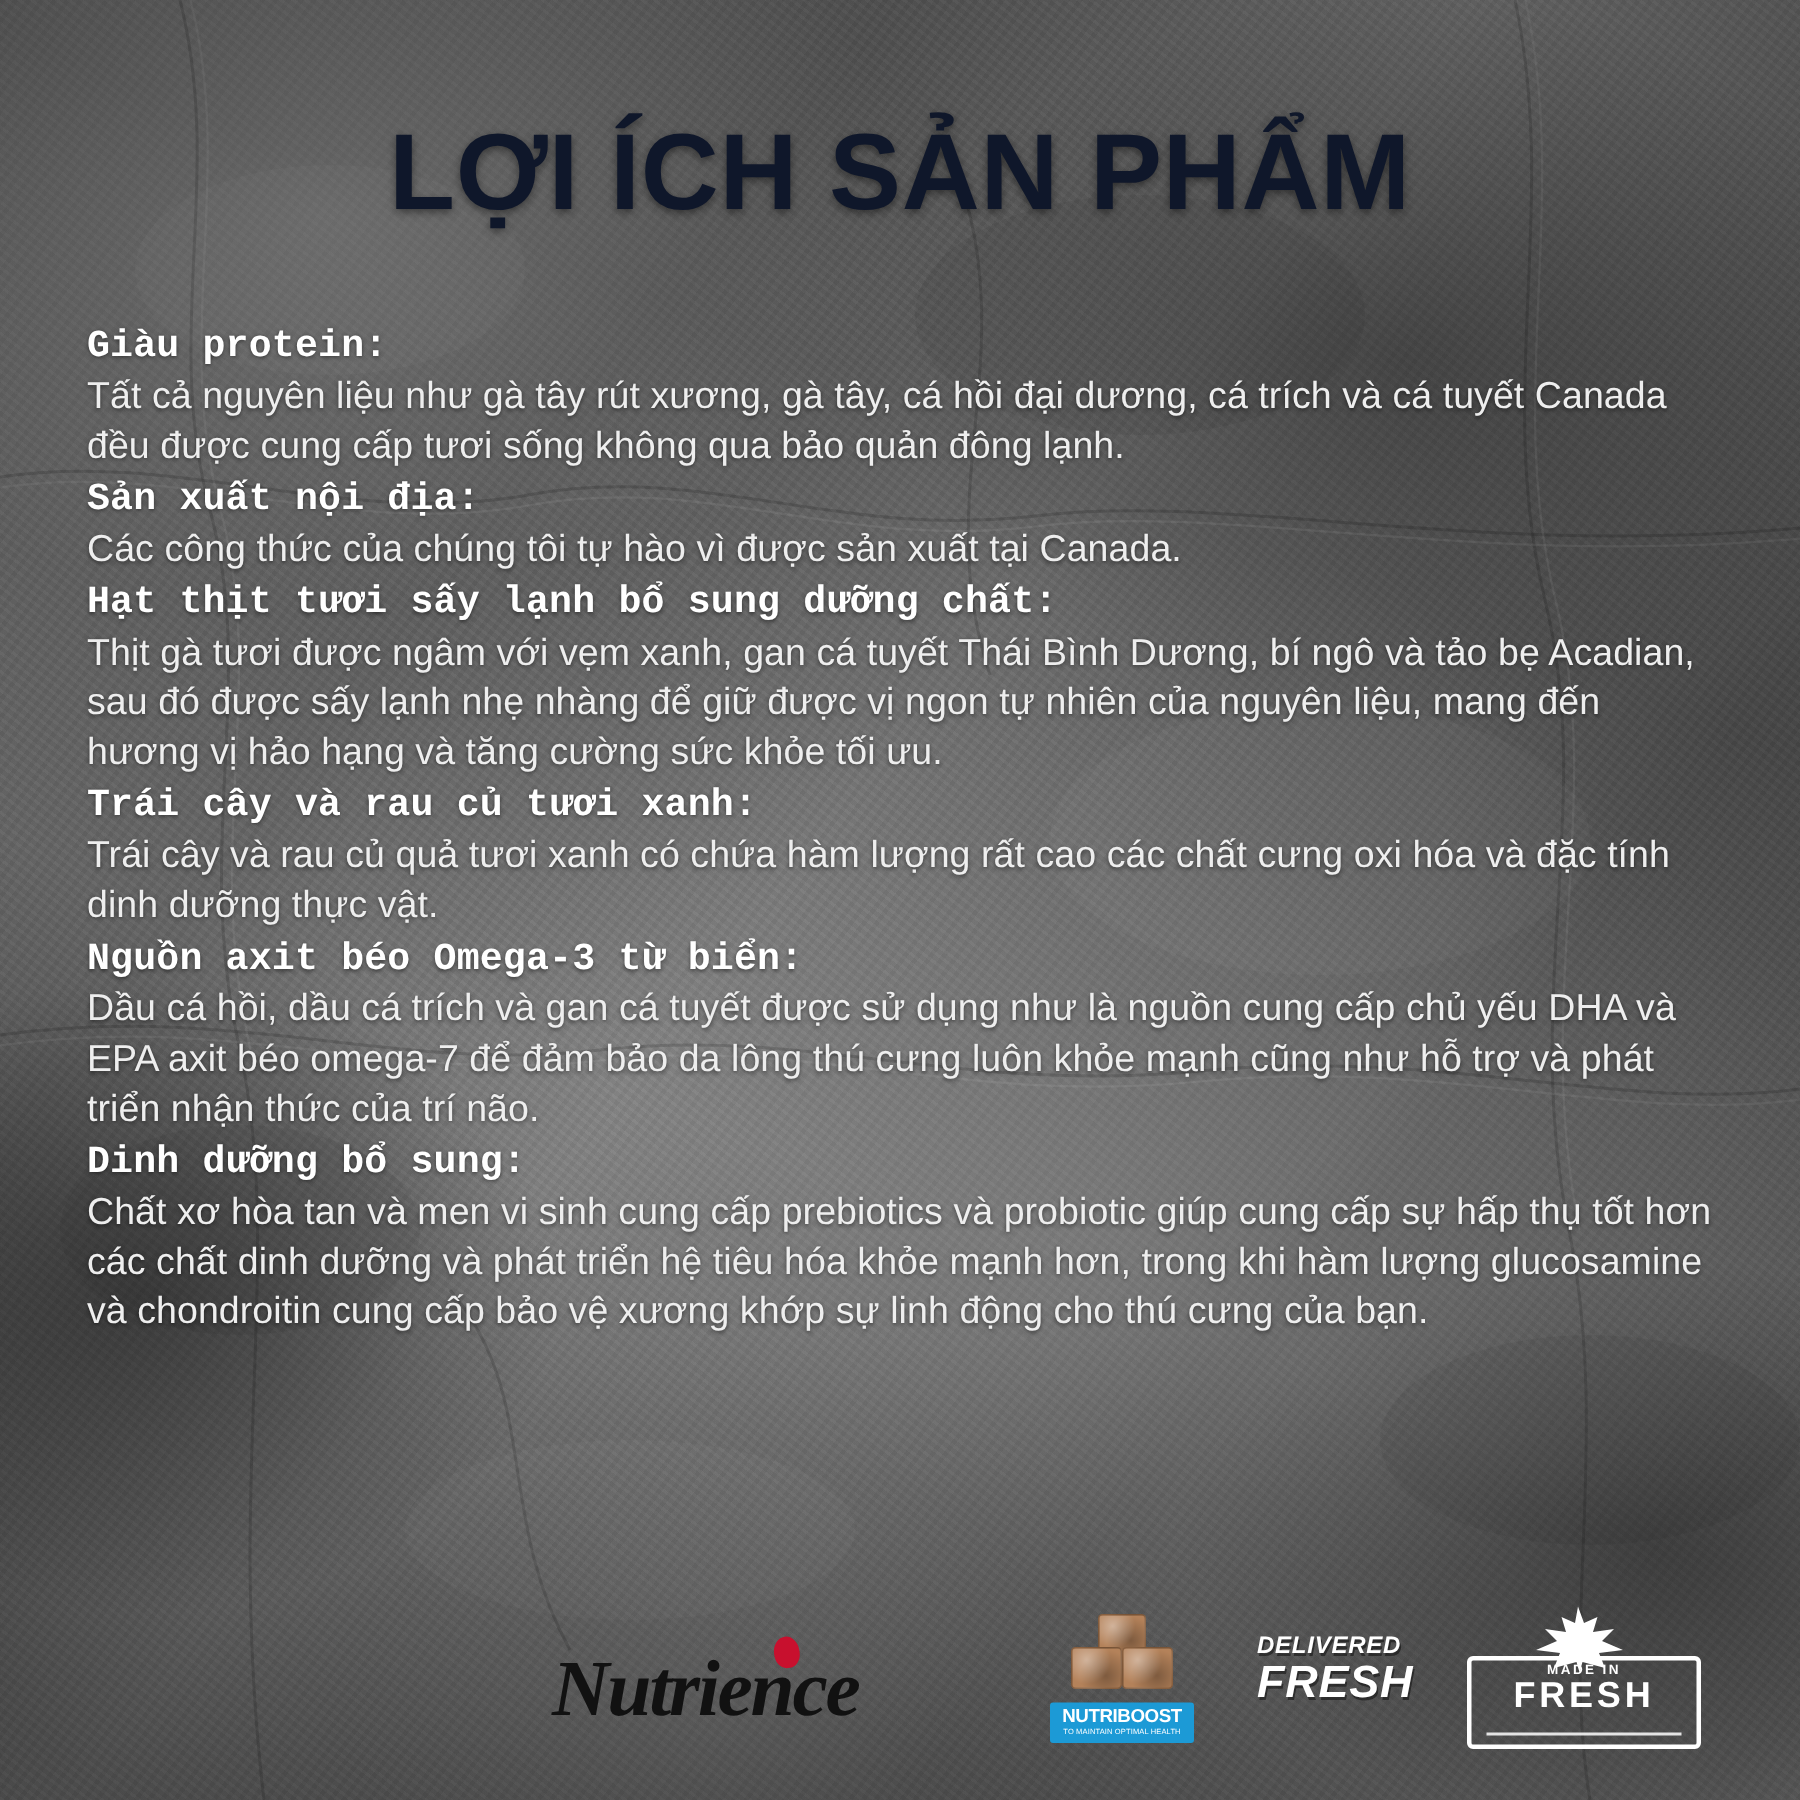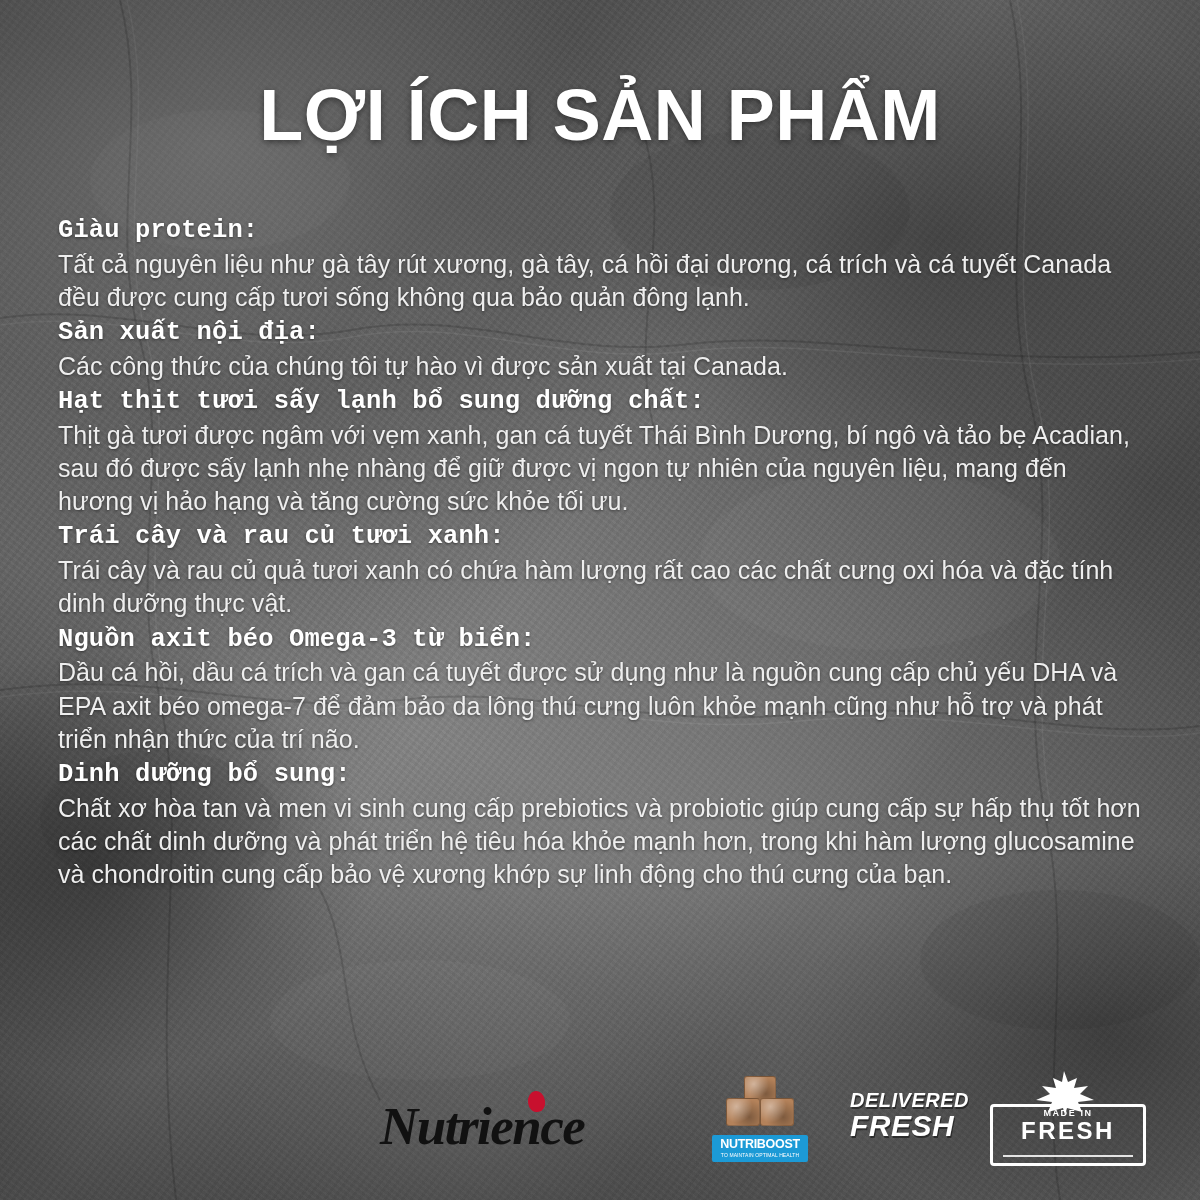--- a/index.html
+++ b/index.html
@@ -50,21 +50,21 @@
   .content {
     position: absolute;
     inset: 0;
   }
   .title {
     position: absolute;
     top: 74px;
     left: 0;
     width: 1200px;
     text-align: center;
-    color: #ffffff;
+    color: #0f172a;
     font-size: 72px;
     font-weight: bold;
     letter-spacing: 0.5px;
     text-shadow: 0 2px 6px rgba(0,0,0,0.45);
   }
   .body-block {
     position: absolute;
     top: 214px;
     left: 58px;
     width: 1090px;
@@ -87,21 +87,21 @@
     font-weight: normal;
     color: #eeeeee;
     line-height: 1.33;
     letter-spacing: 0.05px;
     text-shadow: 0 1px 3px rgba(0,0,0,0.5);
     margin-bottom: 2px;
   }
   
   .footer {
     position: absolute;
-    left: 12px;
+    left: 0;
     bottom: 26px;
     width: 993px;
     height: 110px;
   }
   .nutrience {
     position: absolute;
     left: 368px;
     bottom: 18px;
     width: 280px;
     height: 66px;
@@ -187,21 +187,21 @@
     height: 62px;
   }
   .del-line {
     display: block;
     color: #ffffff;
     font-weight: bold;
     font-style: italic;
     letter-spacing: 0.5px;
     text-shadow: 1px 2px 0 rgba(0,0,0,0.45);
   }
-  .del-1 { font-size: 20px; line-height: 1.05; }
+  .del-1 { font-size: 16px; line-height: 1.05; }
   .del-2 { font-size: 30px; line-height: 1.0; }
   .canada {
     position: absolute;
     left: 978px;
     bottom: 10px;
     width: 150px;
     height: 94px;
   }
   .maple {
     position: absolute;

